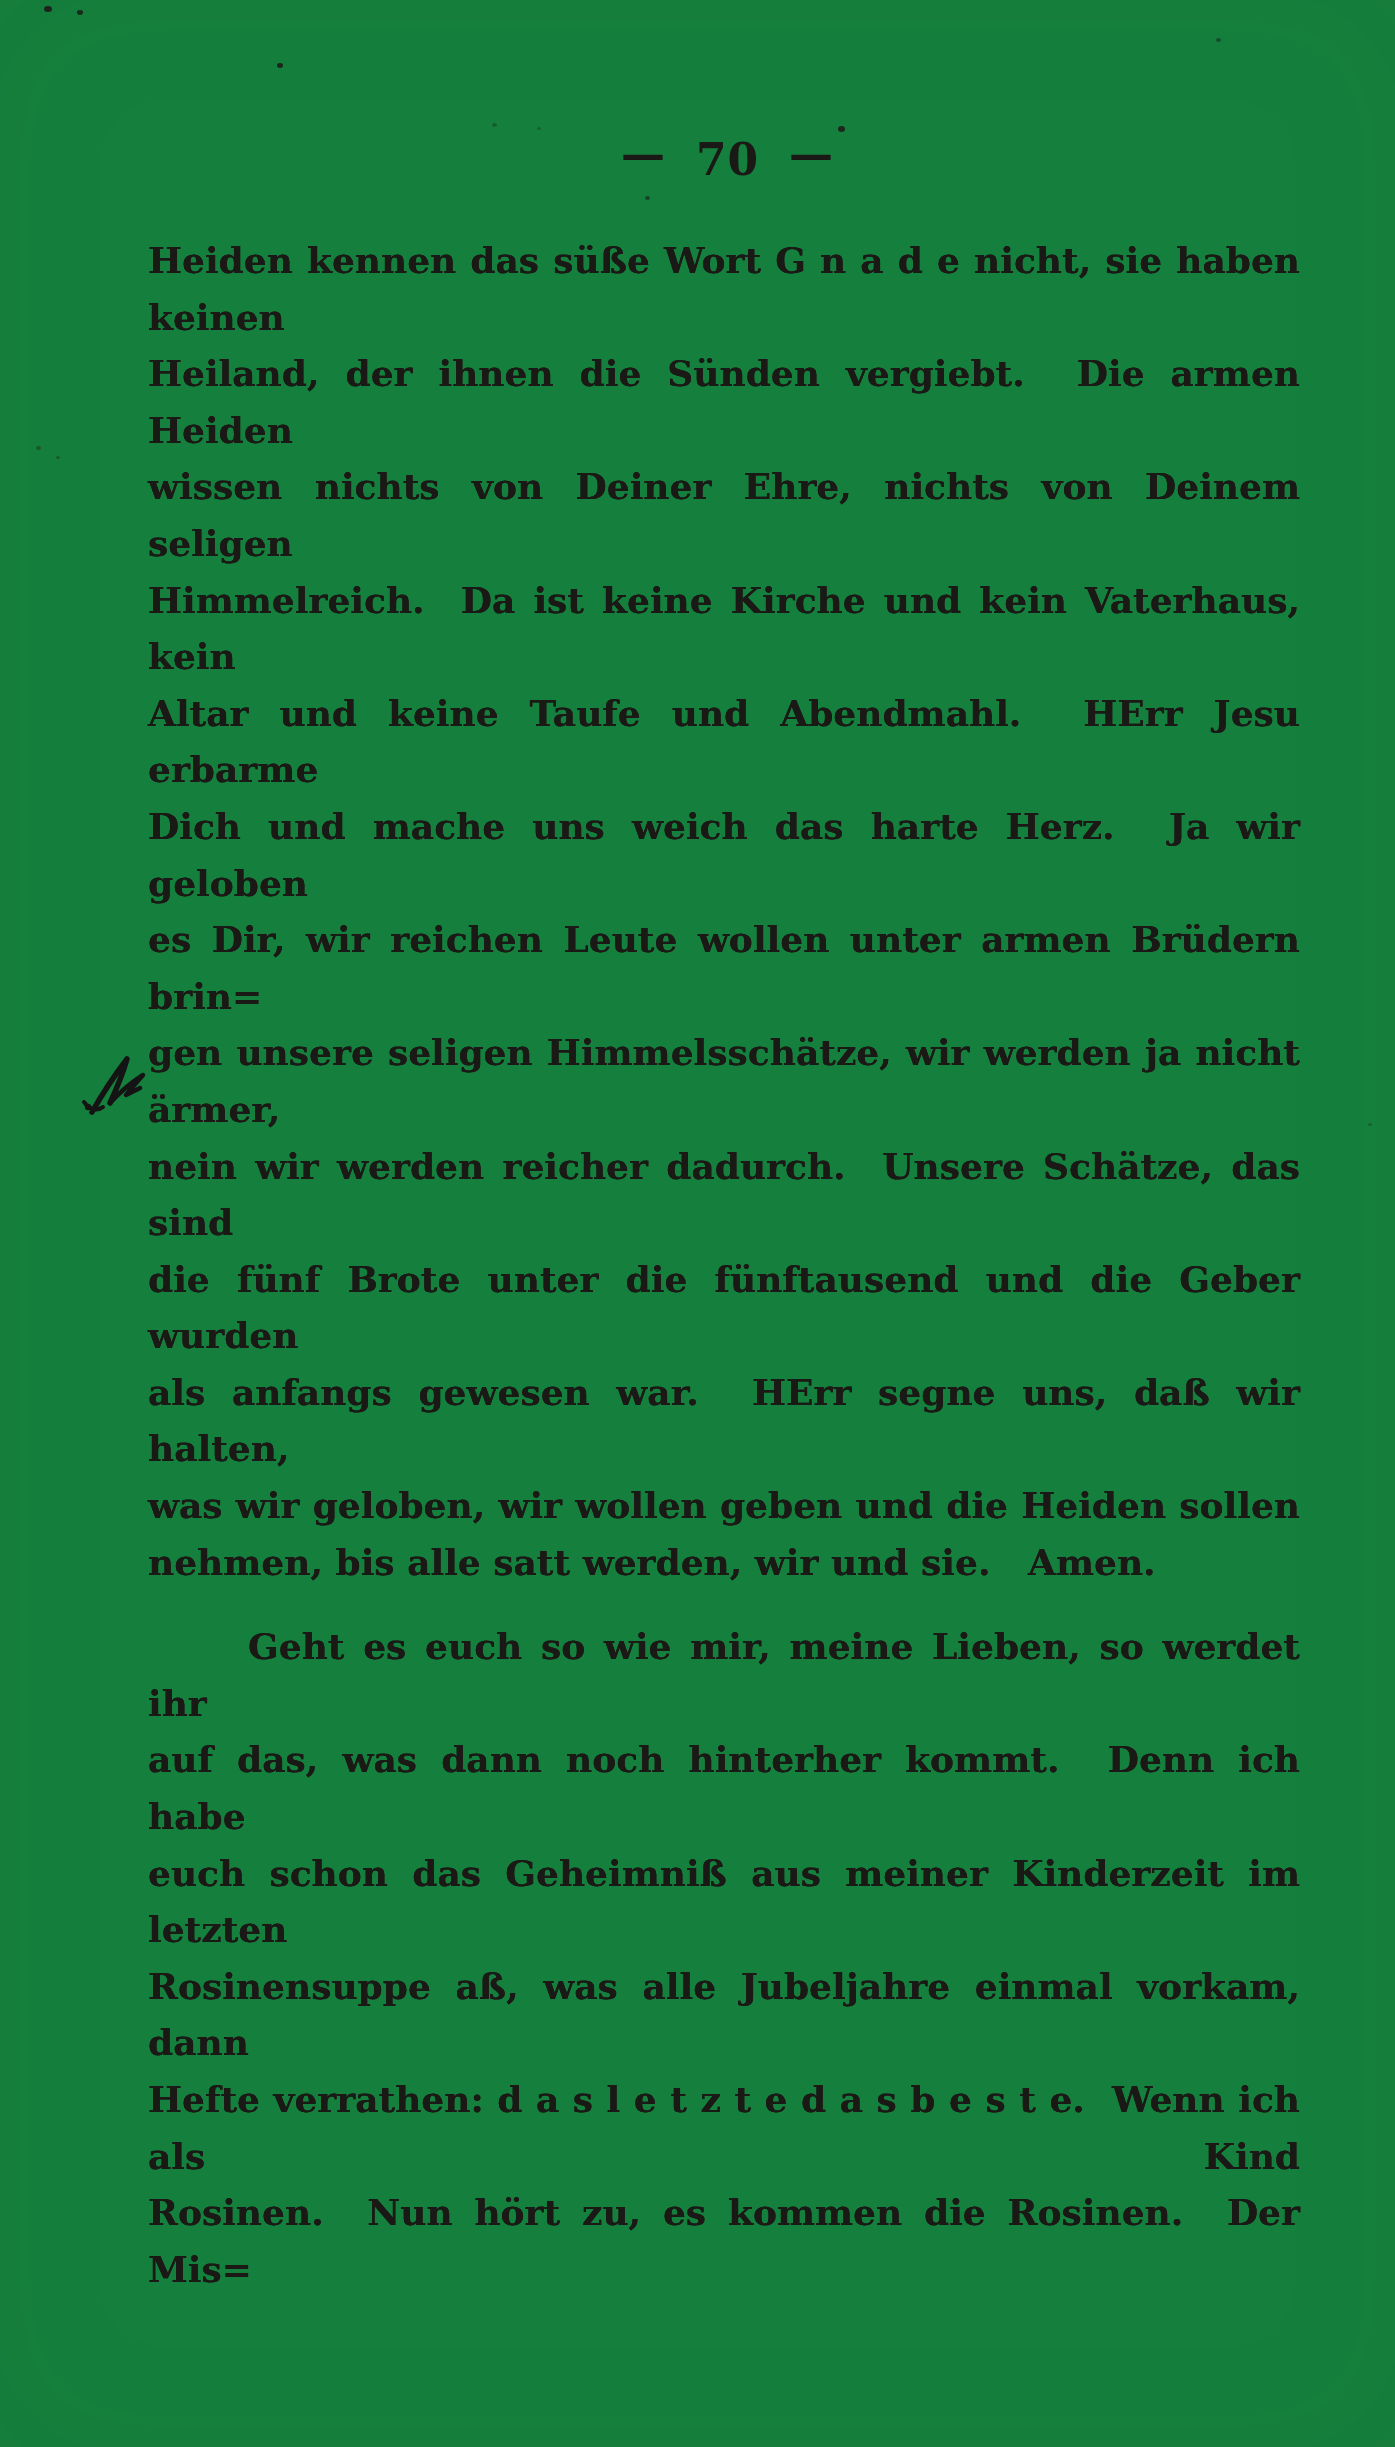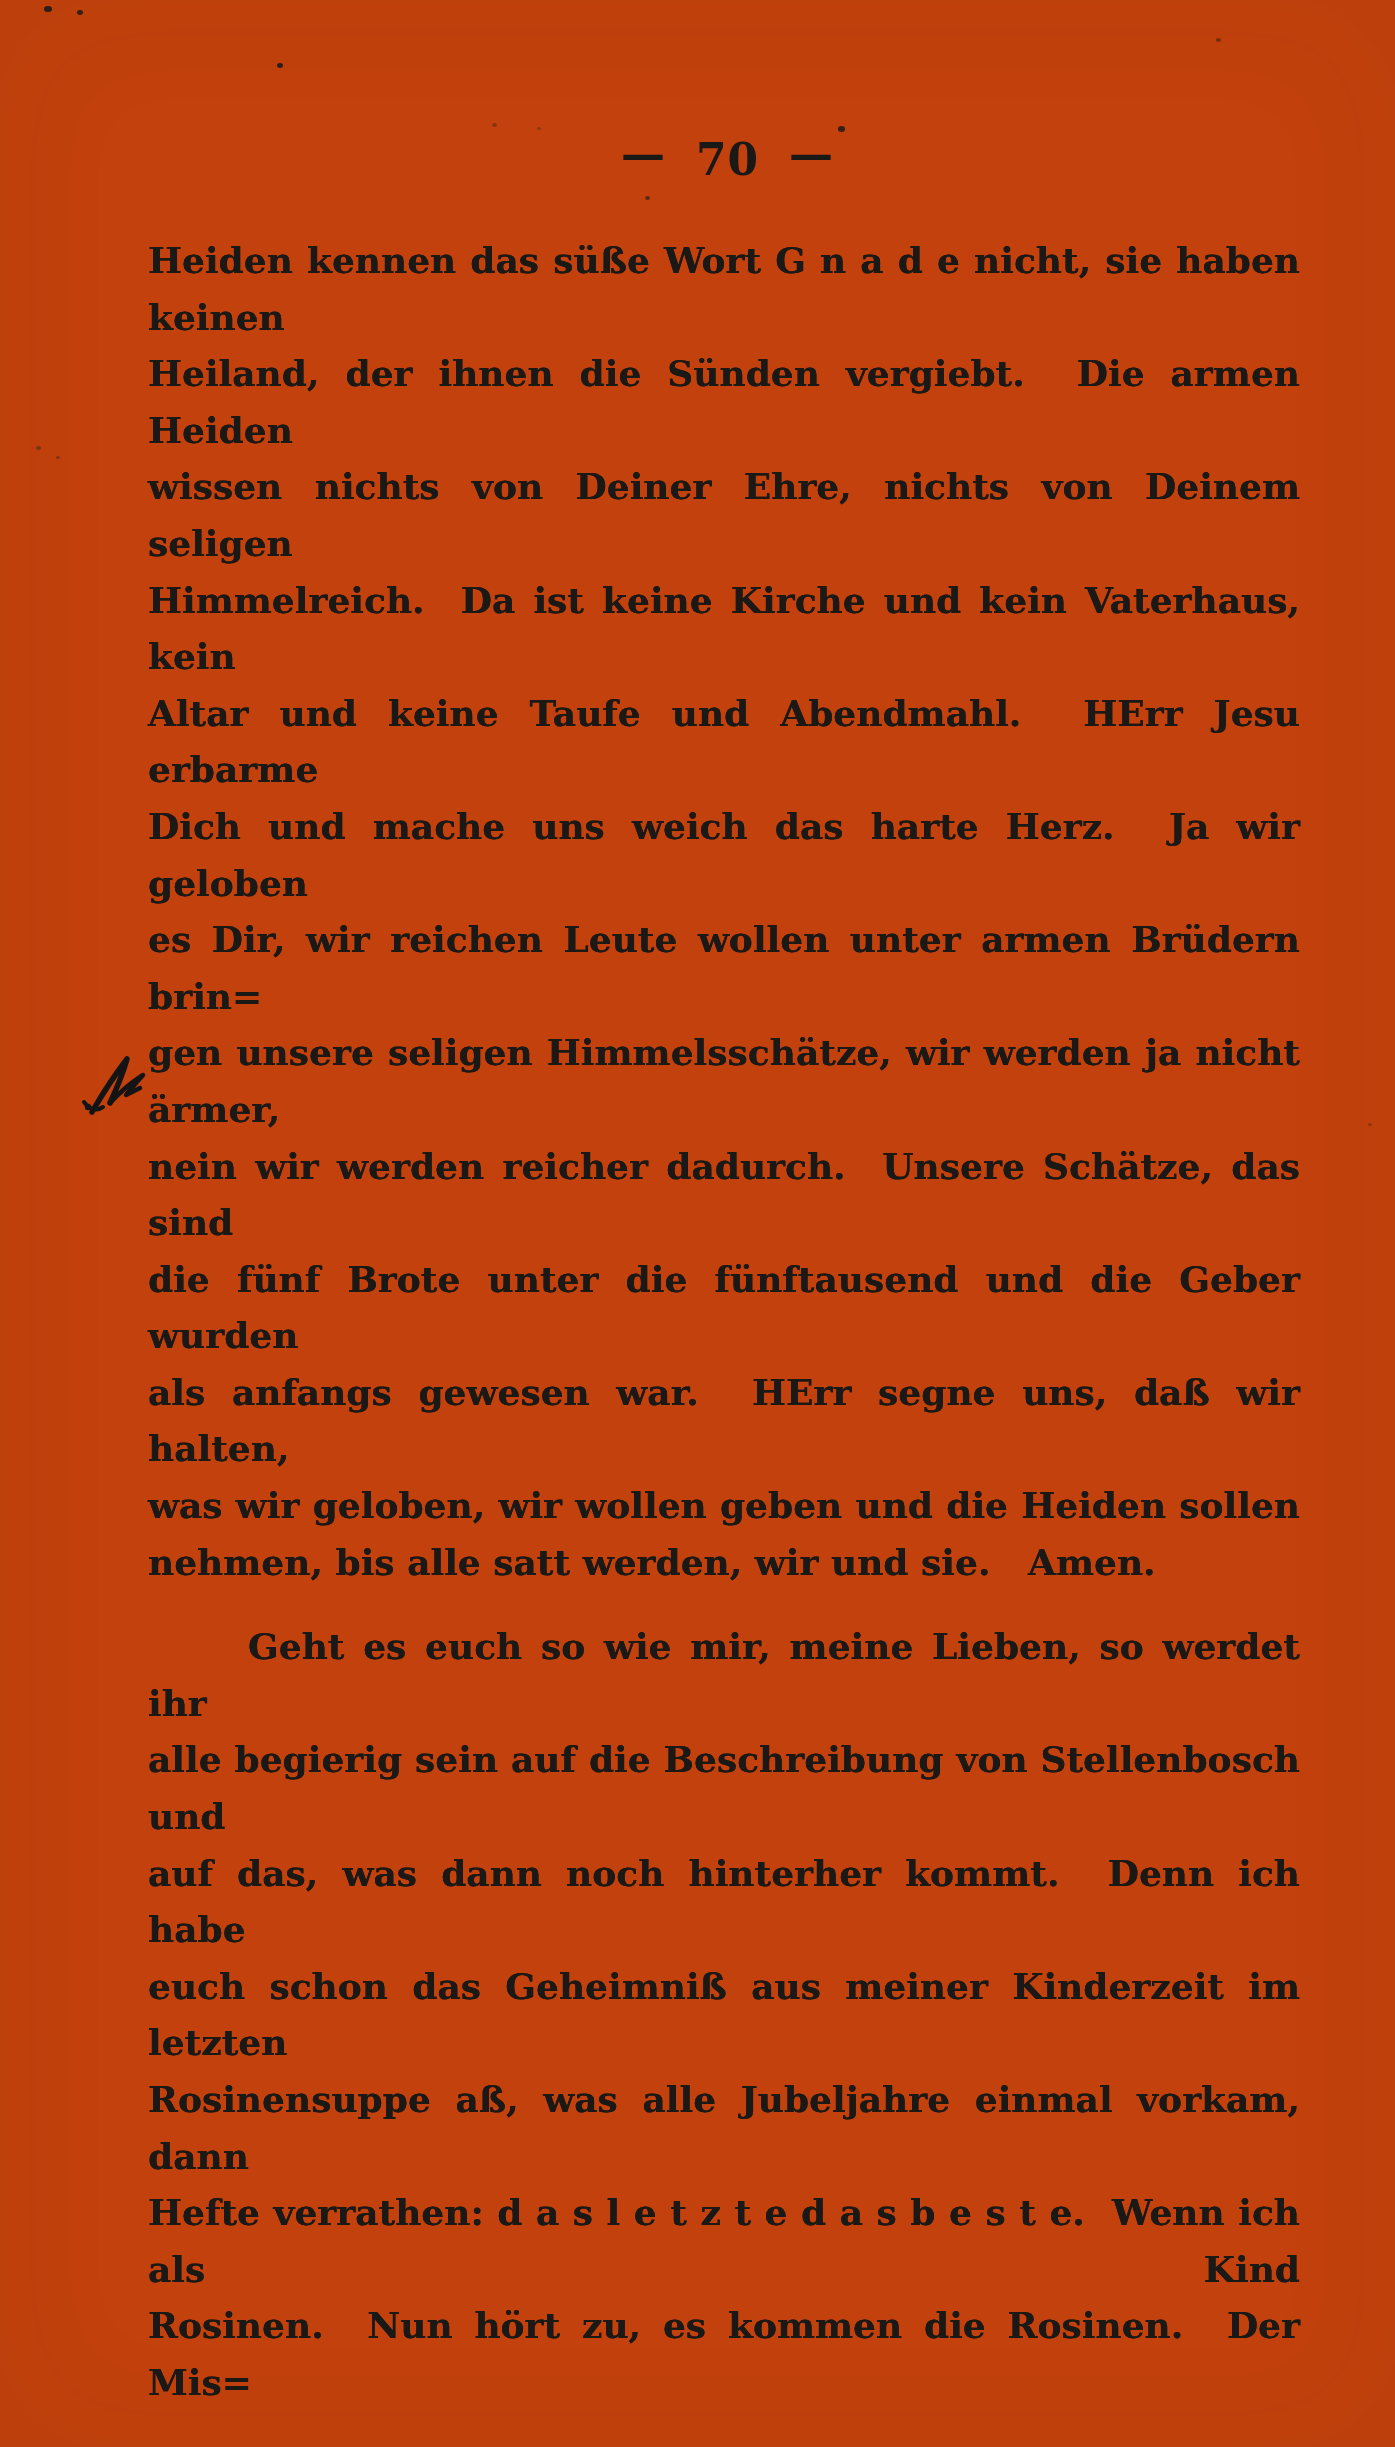--- a/index.html
+++ b/index.html
@@ -1,19 +1,19 @@
 <!DOCTYPE html>
 <html><head>
 <meta charset="utf-8">
 <style>
   html,body{margin:0;padding:0;background:#e8e6e2;}
   .page{
     position:relative;
     width:1395px;height:2447px;
-    background:#c2410c;
+    background:#15803d;
     box-shadow:inset 0 0 140px rgba(60,50,30,0.05);
     overflow:hidden;
     font-family:"DejaVu Serif","Liberation Serif",serif;
     color:#1b1916;
   }
   
   .header{
     position:absolute;top:138px;left:0;width:100%;
     text-align:center;
     transform:translateX(30px);
@@ -69,21 +69,20 @@
       <div class="line">Altar und keine Taufe und Abendmahl.&nbsp; HErr Jesu erbarme</div>
       <div class="line">Dich und mache uns weich das harte Herz.&nbsp; Ja wir geloben</div>
       <div class="line">es Dir, wir reichen Leute wollen unter armen Brüdern brin=</div>
       <div class="line">gen unsere seligen Himmelsschätze, wir werden ja nicht ärmer,</div>
       <div class="line">nein wir werden reicher dadurch.&nbsp; Unsere Schätze, das sind</div>
       <div class="line">die fünf Brote unter die fünftausend und die Geber wurden</div>
       <div class="line">als anfangs gewesen war.&nbsp; HErr segne uns, daß wir halten,</div>
       <div class="line">was wir geloben, wir wollen geben und die Heiden sollen</div>
       <div class="line flush">nehmen, bis alle satt werden, wir und sie.&nbsp;&nbsp; Amen.</div>
       <div class="line indent">Geht es euch so wie mir, meine Lieben, so werdet ihr</div>
-      <div class="line">alle begierig sein auf die Beschreibung von Stellenbosch und</div>
       <div class="line">auf das, was dann noch hinterher kommt.&nbsp; Denn ich habe</div>
       <div class="line">euch schon das Geheimniß aus meiner Kinderzeit im letzten</div>
       <div class="line">Rosinensuppe aß, was alle Jubeljahre einmal vorkam, dann</div>
       <div class="line">Hefte verrathen: d&nbsp;a&nbsp;s l&nbsp;e&nbsp;t&nbsp;z&nbsp;t&nbsp;e d&nbsp;a&nbsp;s b&nbsp;e&nbsp;s&nbsp;t&nbsp;e.&nbsp; Wenn ich als Kind</div>
       <div class="line">Rosinen.&nbsp; Nun hört zu, es kommen die Rosinen.&nbsp; Der Mis=</div>
     </div>
 
   <svg class="pencil" viewBox="0 0 84 74" aria-hidden="true">
     <path d="M12,62 C20,48 34,26 47,9 C43,23 36,40 30,53" stroke-width="5.5"></path>
     <path d="M30,53 C40,42 52,32 63,25 C56,33 50,40 46,45 L60,38" stroke-width="4.5"></path>

